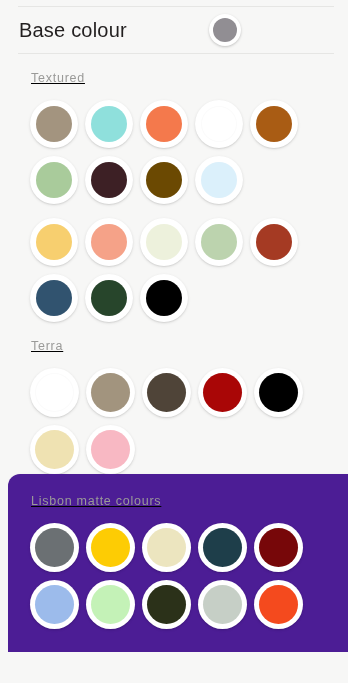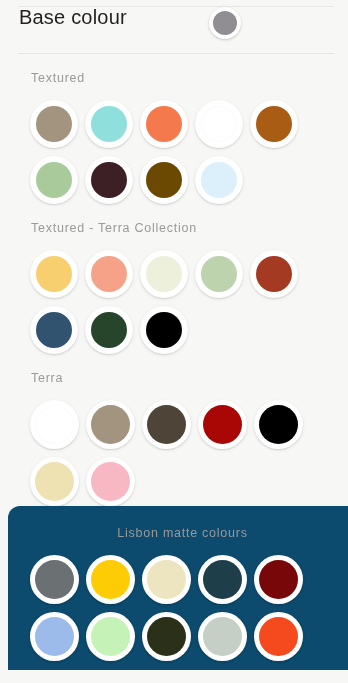--- a/index.html
+++ b/index.html
@@ -30,21 +30,21 @@
     height: 1px;
     background: #e6e6e4;
   }
   .header {
     position: absolute;
     top: 7px;
     left: 0;
     right: 0;
     height: 46px;
     display: flex;
-    align-items: flex-start;
+    align-items: center;
     padding: 0 8px 0 19px;
     box-sizing: border-box;
   }
   .header-title {
     font-size: 20px;
     font-weight: 400;
     color: #221f1f;
     letter-spacing: 0.2px;
     flex: 0 0 auto;
     line-height: 1;
@@ -102,20 +102,21 @@
     height: 39px;
   }
 
   
   .sections {
     position: absolute;
     top: 54px;
     left: 0;
     right: 0;
     bottom: 0;
+    text-decoration: underline;
   }
   .section {
     position: relative;
     padding: 0 14px 0 0;
   }
   .section-title {
     font-size: 12.5px;
     color: #9a9a98;
     letter-spacing: 0.75px;
     padding: 17px 0 0 31px;
@@ -125,27 +126,26 @@
     display: flex;
     flex-wrap: wrap;
     gap: 8px 7px;
     padding: 14px 10px 0 30px;
     box-sizing: border-box;
     max-width: 348px;
   }
 
   
   .section.card {
-    background: #0c4a6e;
+    background: #4c1d95;
     border-top-left-radius: 12px;
     margin-left: 8px;
-    padding-bottom: 4px;
+    padding-bottom: 18px;
     min-height: 160px;
     box-shadow: 0 -1px 2px rgba(0,0,0,0.02);
-    text-align: center;
   }
   .section.card .section-title {
     padding-left: 23px;
     padding-top: 20px;
   }
   .section.card .group {
     padding-left: 22px;
   }
 </style>
 </head>
@@ -193,21 +193,20 @@
           </div>
           <div class="swatch" title="dark-olive-brown">
             <span class="dot" style="background: rgb(107, 73, 2);"></span>
           </div>
           <div class="swatch" title="ice-blue">
             <span class="dot" style="background: rgb(219, 240, 251);"></span>
           </div>
         </div>
       </div>
       <div class="section">
-        <div class="section-title">Textured - Terra Collection</div>
         <div class="group">
           <div class="swatch" title="golden-yellow">
             <span class="dot" style="background: rgb(247, 207, 111);"></span>
           </div>
           <div class="swatch" title="salmon-peach">
             <span class="dot" style="background: rgb(245, 162, 136);"></span>
           </div>
           <div class="swatch" title="cream">
             <span class="dot" style="background: rgb(237, 241, 220);"></span>
           </div>

